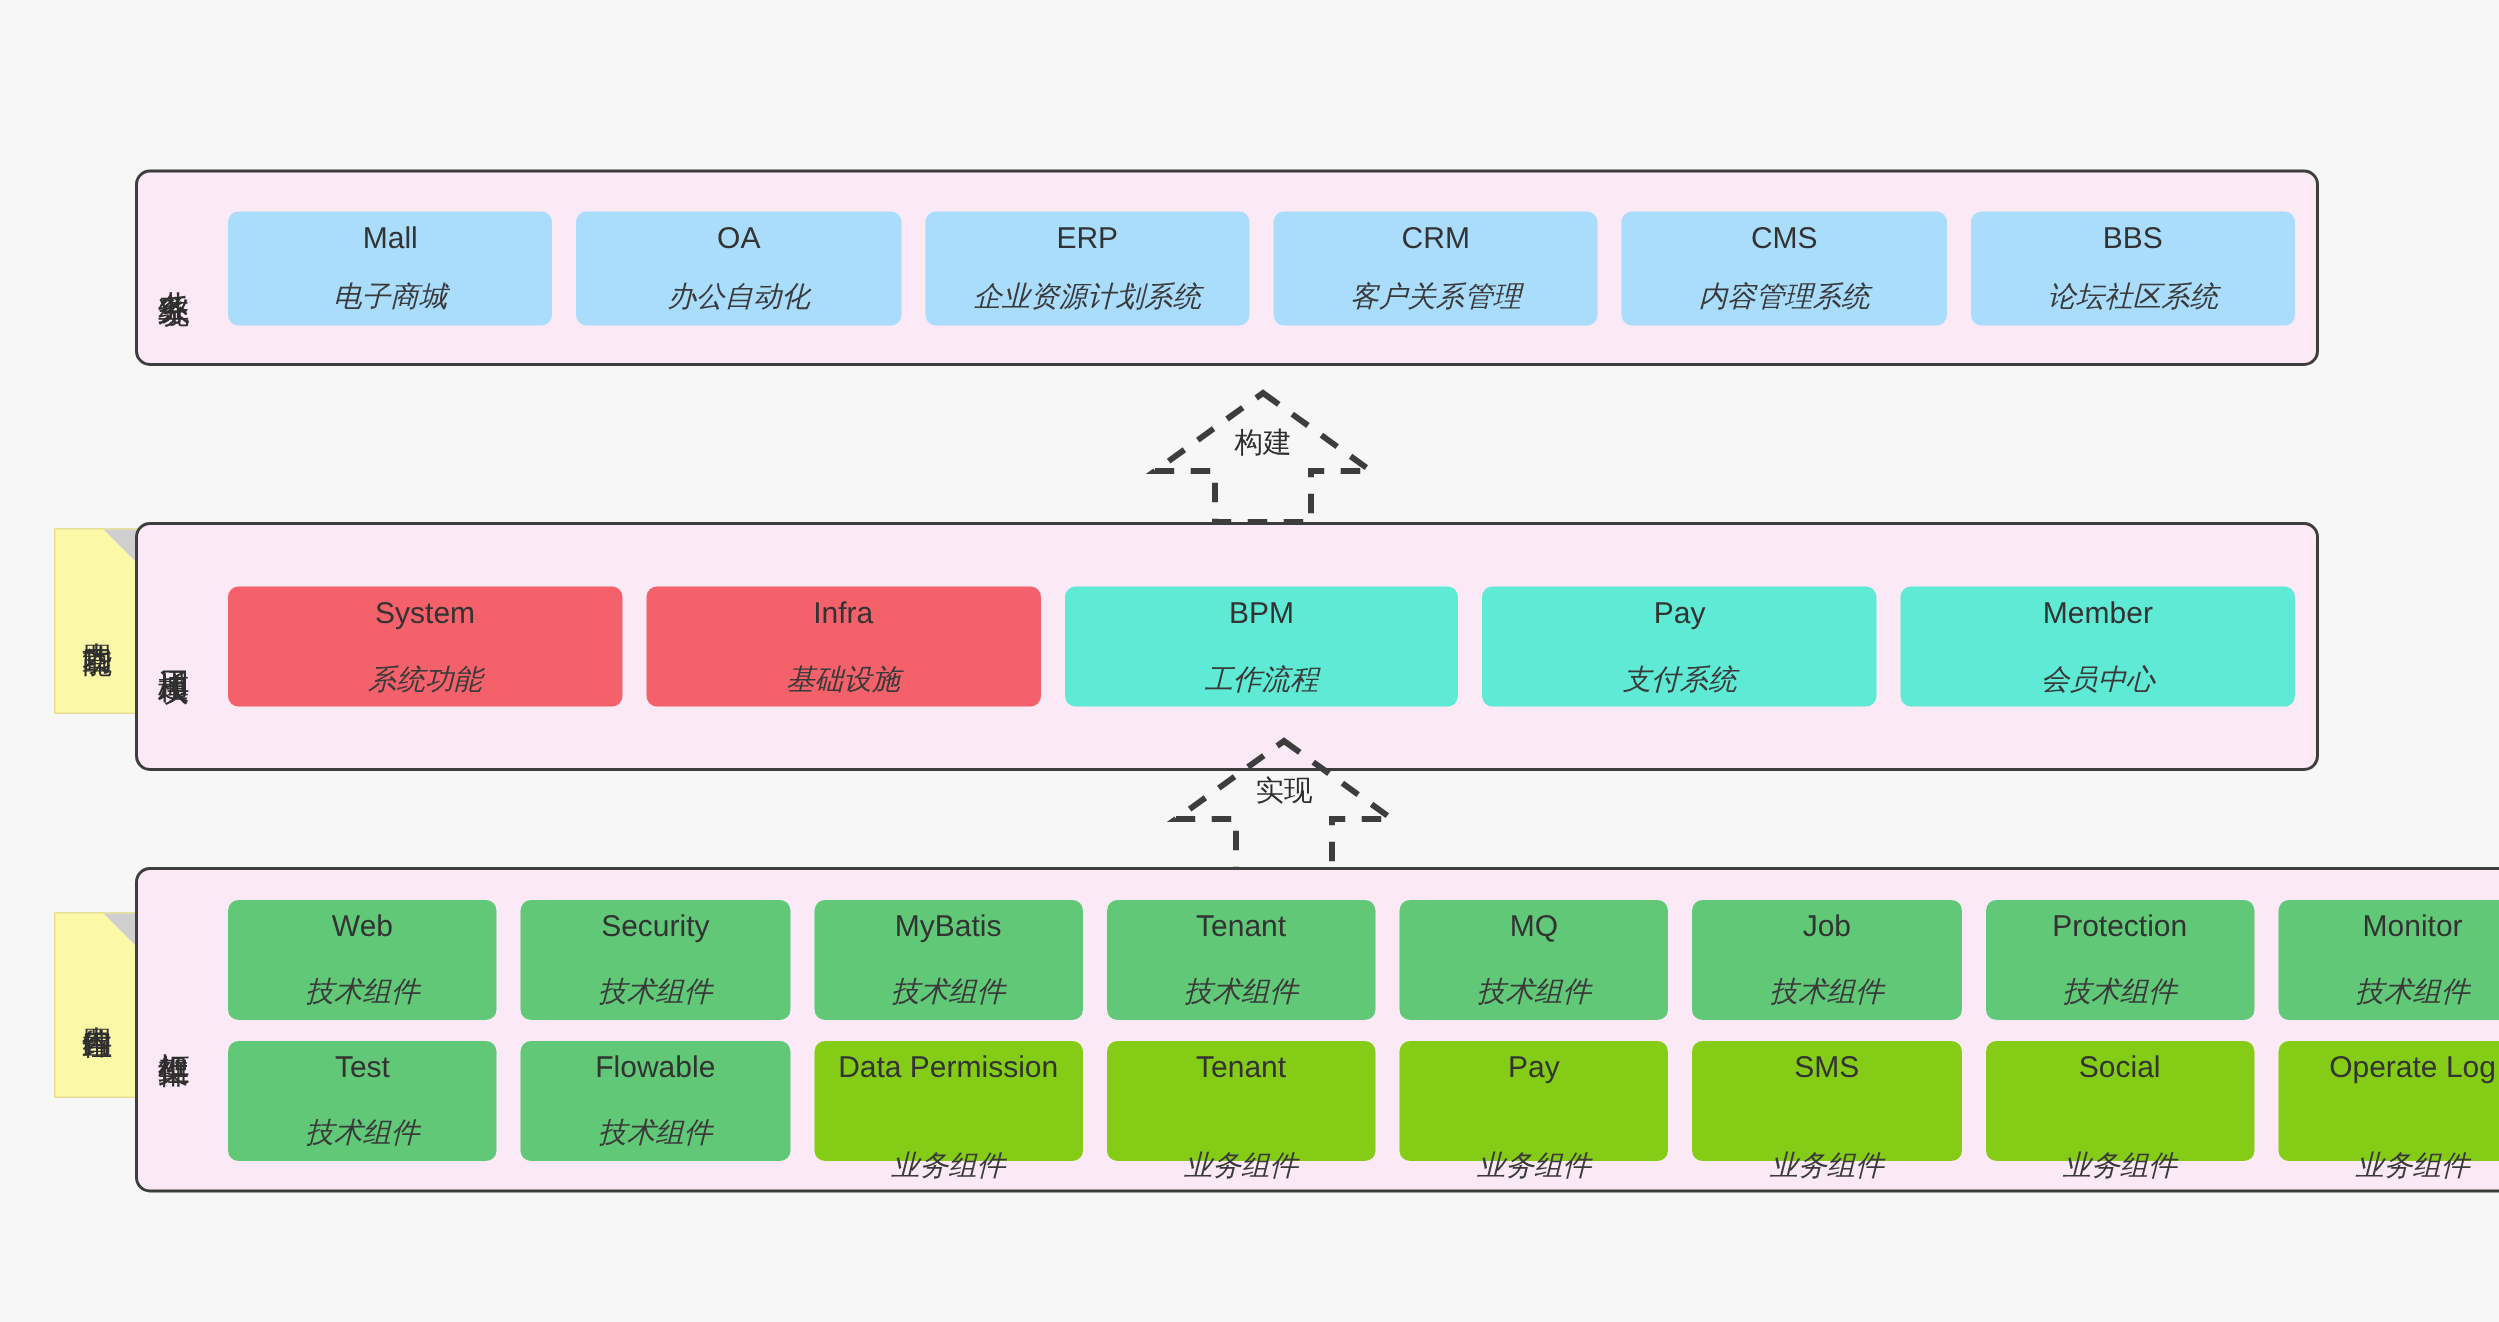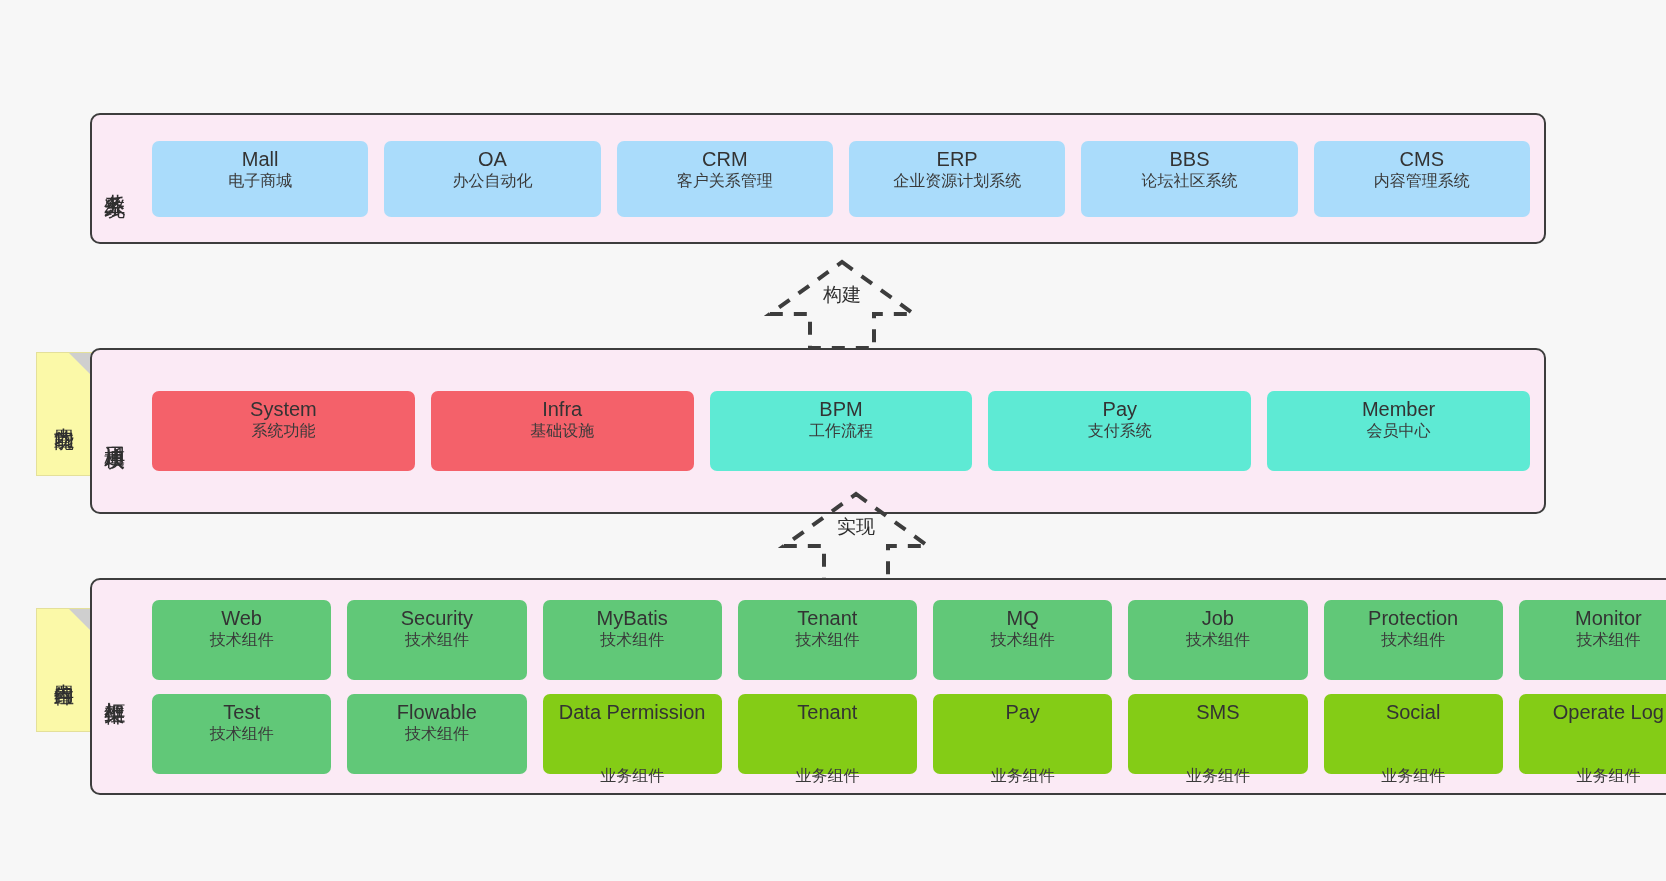--- a/index.html
+++ b/index.html
@@ -58,33 +58,34 @@
   }
 
   
   .card {
     flex: 1 1 0;
     box-sizing: border-box;
     border-radius: 7px;
     display: flex;
     flex-direction: column;
     align-items: center;
-    justify-content: flex-start;
+    justify-content: space-between;
     text-align: center;
     padding: 6px 4px;
     line-height: 1.22;
     user-select: none;
   }
   .card .c-name {
     font-size: 20px;
     color: #333333;
   }
   .card .c-sub {
-    font-size: 16px;
+    font-size: 19px;
     color: #3a3a3a;
+    font-style: italic;
   }
 
   .card.blue        { background: #aadcfb; }
   .card.red         { background: #f4616a; }
   .card.pink        { background: #5eead4; }
   .card.green       { background: #61c878; }
   .card.green-light { background: #84cc16; gap: 42px; }
 
   
   #layer-business  { left: 90px;  top: 113px; width: 1456px; height: 131px; }
@@ -161,34 +162,34 @@
     <div class="row">
       <div class="card blue">
         <span class="c-name">Mall</span>
         <span class="c-sub">电子商城</span>
       </div>
       <div class="card blue">
         <span class="c-name">OA</span>
         <span class="c-sub">办公自动化</span>
       </div>
       <div class="card blue">
+        <span class="c-name">ERP</span>
+        <span class="c-sub">企业资源计划系统</span>
+      </div>
+      <div class="card blue">
         <span class="c-name">CRM</span>
         <span class="c-sub">客户关系管理</span>
       </div>
       <div class="card blue">
-        <span class="c-name">ERP</span>
-        <span class="c-sub">企业资源计划系统</span>
+        <span class="c-name">CMS</span>
+        <span class="c-sub">内容管理系统</span>
       </div>
       <div class="card blue">
         <span class="c-name">BBS</span>
         <span class="c-sub">论坛社区系统</span>
-      </div>
-      <div class="card blue">
-        <span class="c-name">CMS</span>
-        <span class="c-sub">内容管理系统</span>
       </div>
     </div>
   </div>
 </div>
 
 <div class="block-arrow" id="arrow-build">
   <svg width="160" height="92" viewBox="0 0 160 92" fill="none" aria-hidden="true">
     <path d="M80 4 L152 56 L112 56 L112 90 L48 90 L48 56 L8 56 Z" stroke="#3d3d3d" stroke-width="4" stroke-dasharray="13 11" stroke-linejoin="miter" fill="none"></path>
   </svg>
   <div class="arrow-label">构建</div>

